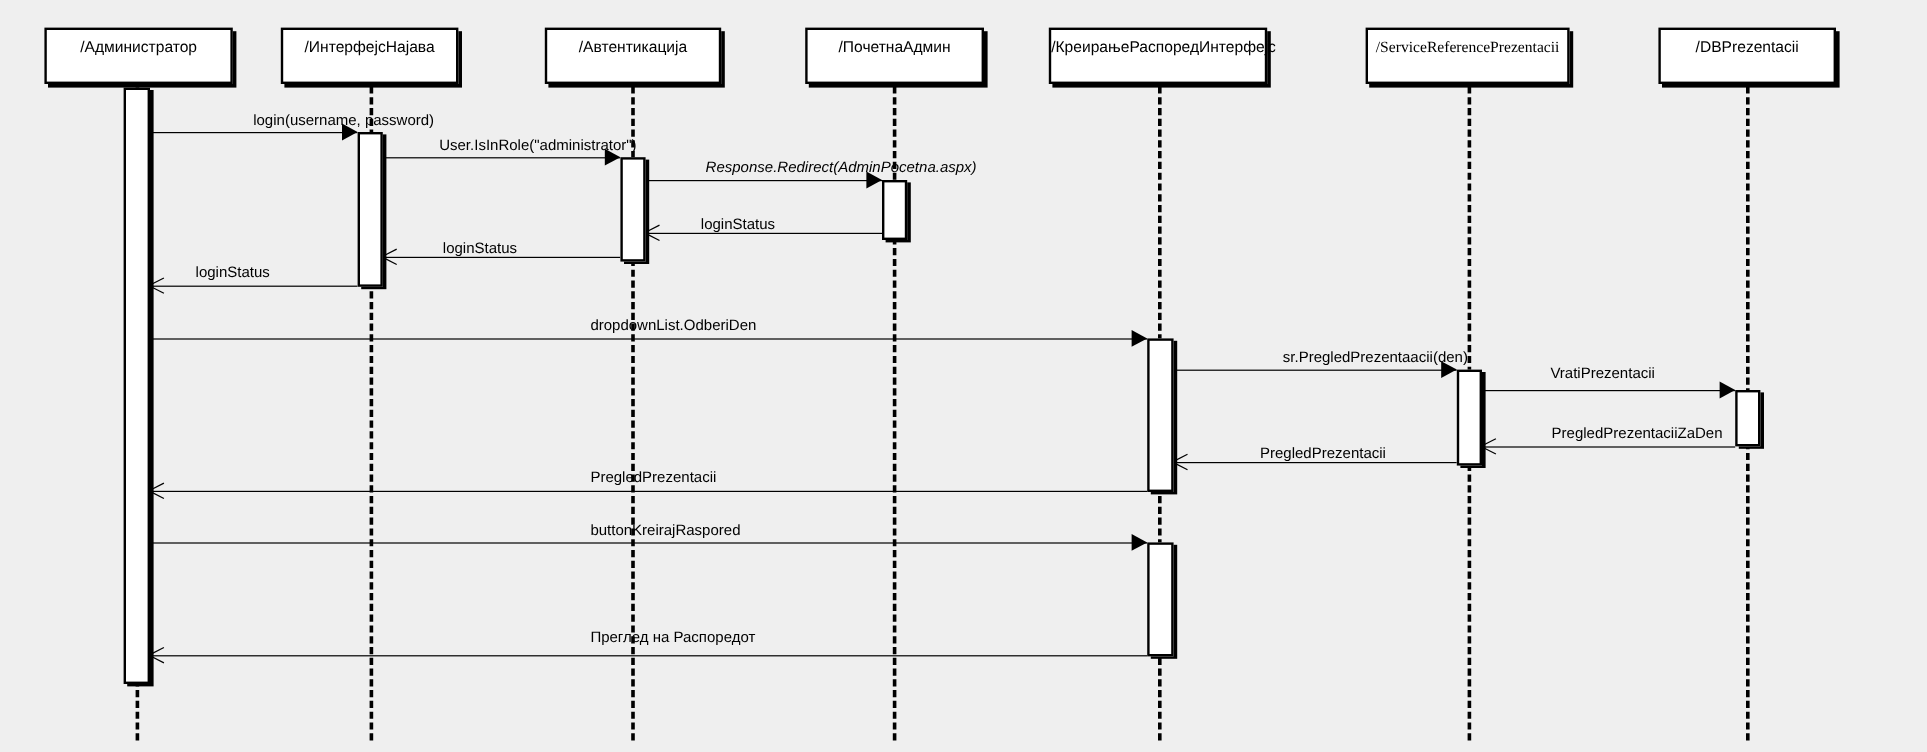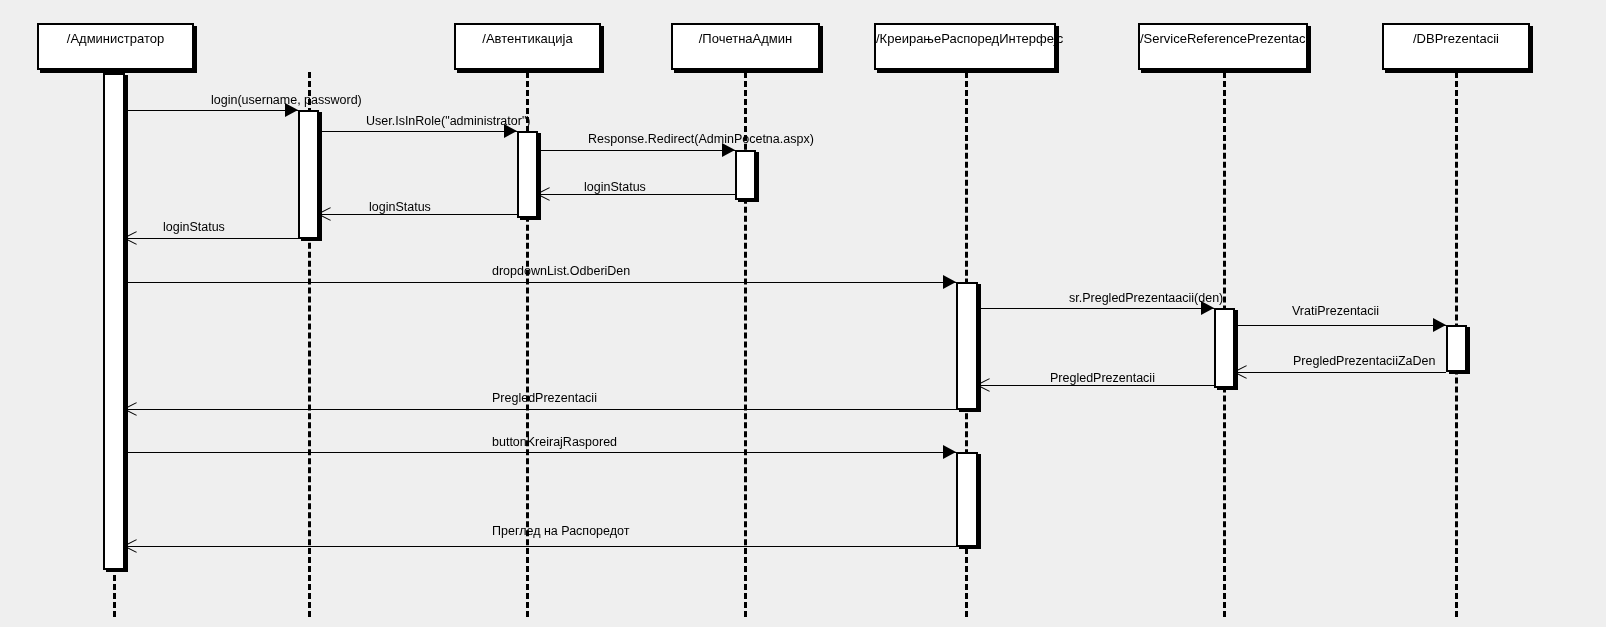--- a/index.html
+++ b/index.html
@@ -94,21 +94,21 @@
     <div class="lifeline-stem" style="left: 1223px; top: 72px; height: 545px;"></div>
     <div class="lifeline-stem" style="left: 1455px; top: 72px; height: 545px;"></div>
     <div class="msg-line" style="left: 125px; top: 110px; width: 173px;"></div>
     <div class="arrow-solid right" style="left: 285px; top: 103px;"></div>
     <div class="msg-label" style="left: 163px; top: 94px; margin-left: 48px;">login(username, password)</div>
     <div class="msg-line" style="left: 319px; top: 131px; width: 198px;"></div>
     <div class="arrow-solid right" style="left: 504px; top: 124px;"></div>
     <div class="msg-label" style="left: 366px; top: 115px;">User.IsInRole("administrator")</div>
     <div class="msg-line" style="left: 538px; top: 150px; width: 197px;"></div>
     <div class="arrow-solid right" style="left: 722px; top: 143px;"></div>
-    <div class="msg-label" style="left: 588px; top: 133px;">Response.Redirect(AdminPocetna.aspx)</div>
+    <div class="msg-label" style="left: 588px; top: 133px; font-style: italic;">Response.Redirect(AdminPocetna.aspx)</div>
     <div class="msg-line" style="left: 538px; top: 194px; width: 197px;"></div>
     <div class="arrow-open" style="left: 538px; top: 187px; transform: none;">
       <i class="u"></i>
       <i class="d"></i>
     </div>
     <div class="msg-label" style="left: 584px; top: 181px;">loginStatus</div>
     <div class="msg-line" style="left: 319px; top: 214px; width: 198px;"></div>
     <div class="arrow-open" style="left: 319px; top: 207px; transform: none;">
       <i class="u"></i>
       <i class="d"></i>
@@ -160,28 +160,31 @@
     <div class="activation" style="left: 298px; top: 110px; width: 21px; height: 129px;"></div>
     <div class="activation" style="left: 517px; top: 131px; width: 21px; height: 87px;"></div>
     <div class="activation" style="left: 735px; top: 150px; width: 21px; height: 50px;"></div>
     <div class="activation" style="left: 956px; top: 282px; width: 22px; height: 128px;"></div>
     <div class="activation" style="left: 1214px; top: 308px; width: 21px; height: 80px;"></div>
     <div class="activation" style="left: 1446px; top: 325px; width: 21px; height: 47px;"></div>
     <div class="activation" style="left: 956px; top: 452px; width: 22px; height: 95px;"></div>
     <div class="lifeline-box" style="left: 37px; top: 23px; width: 157px; height: 47px;">
       <span class="lifeline-label">/Администратор</span>
     </div>
+    <div class="lifeline-box" style="left: 234px; top: 23px; width: 148px; height: 47px;">
+      <span class="lifeline-label">/ИнтерфејсНајава</span>
+    </div>
     <div class="lifeline-box" style="left: 454px; top: 23px; width: 147px; height: 47px;">
       <span class="lifeline-label">/Автентикација</span>
     </div>
     <div class="lifeline-box" style="left: 874px; top: 23px; width: 182px; height: 47px;">
       <span class="lifeline-label">/КреирањеРаспоредИнтерфејс</span>
     </div>
     <div class="lifeline-box" style="left: 671px; top: 23px; width: 149px; height: 47px;">
       <span class="lifeline-label">/ПочетнаАдмин</span>
     </div>
-    <div class="lifeline-box" style="left: 1138px; top: 23px; width: 170px; height: 47px;">
+    <div class="lifeline-box" style="left: 1138px; top: 23px; width: 170px; height: 47px; font-family: Liberation Serif, serif;">
       <span class="lifeline-label">/ServiceReferencePrezentacii</span>
     </div>
     <div class="lifeline-box" style="left: 1382px; top: 23px; width: 148px; height: 47px;">
       <span class="lifeline-label">/DBPrezentacii</span>
     </div>
   </div>
 
 </body></html>

